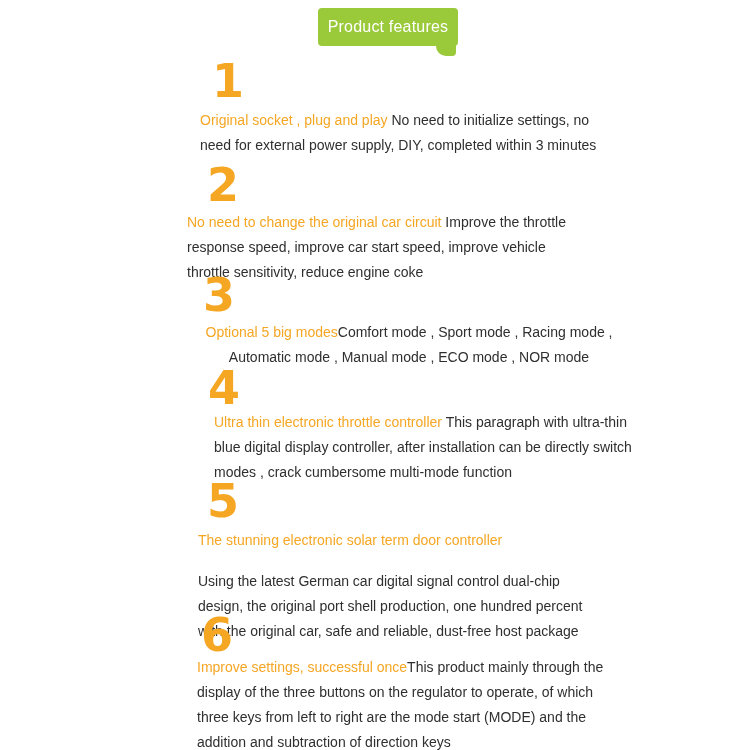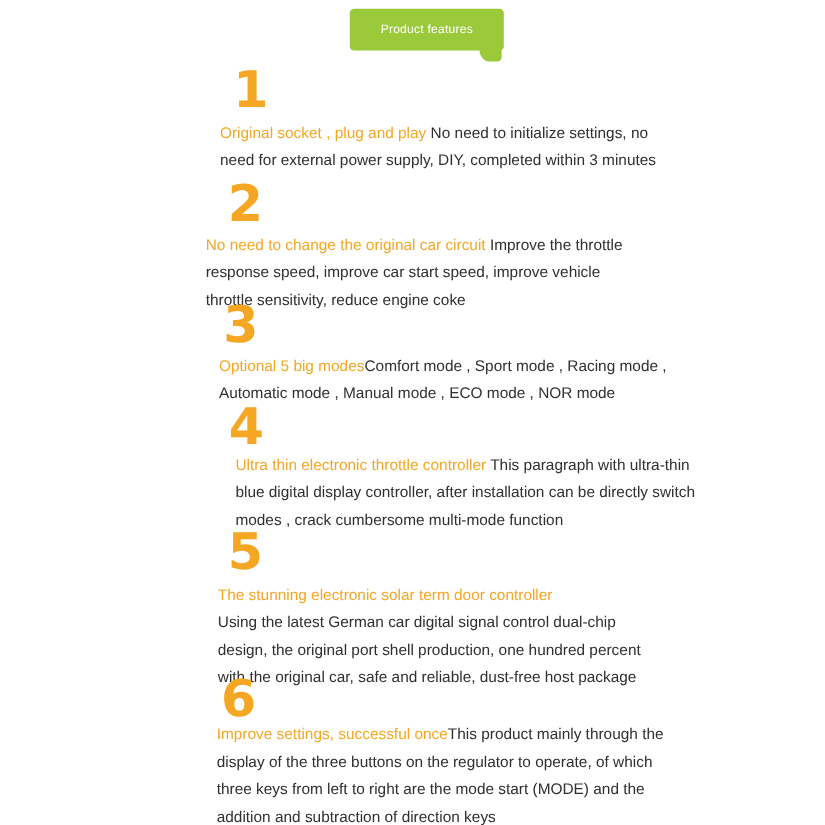--- a/index.html
+++ b/index.html
@@ -35,21 +35,21 @@
   }
   .banner-text {
     position: absolute;
     left: 318px;
     top: 0;
     width: 140px;
     height: 38px;
     line-height: 38px;
     text-align: center;
     color: #ffffff;
-    font-size: 11px;
+    font-size: 16px;
     letter-spacing: 0.2px;
   }
   
   .banner-tail {
     position: absolute;
     left: 436px;
     top: 36px;
     width: 20px;
     height: 12px;
     background: #9ac93a;
@@ -83,32 +83,32 @@
   }
 
   
   #f1 .num { left: 212px; top: 58px; }
   #f1 .body { left: 200px; top: 108px; width: 420px; }
 
   #f2 .num { left: 207px; top: 162px; }
   #f2 .body { left: 187px; top: 210px; width: 400px; }
 
   #f3 .num { left: 203px; top: 272px; }
-  #f3 .body { left: 199px; top: 320px; width: 420px; }
+  #f3 .body { left: 199px; top: 320px; width: 420px; text-align: center; }
 
   #f4 .num { left: 208px; top: 365px; }
   #f4 .body { left: 214px; top: 410px; width: 420px; }
 
   #f5 .num { left: 207px; top: 478px; }
   #f5 .body { left: 198px; top: 528px; width: 400px; }
 
   #f6 .num { left: 201px; top: 612px; }
   #f6 .body { left: 197px; top: 655px; width: 410px; }
 
-  #f5 .title-line { display: block; margin-bottom: 0; }
+  #f5 .title-line { display: block; margin-bottom: 16px; }
 </style>
 </head>
 <body>
 
 <div class="banner-wrap">
   <div class="banner"></div>
   <div class="banner-tail"></div>
   <div class="banner-text">Product features</div>
 </div>
 

